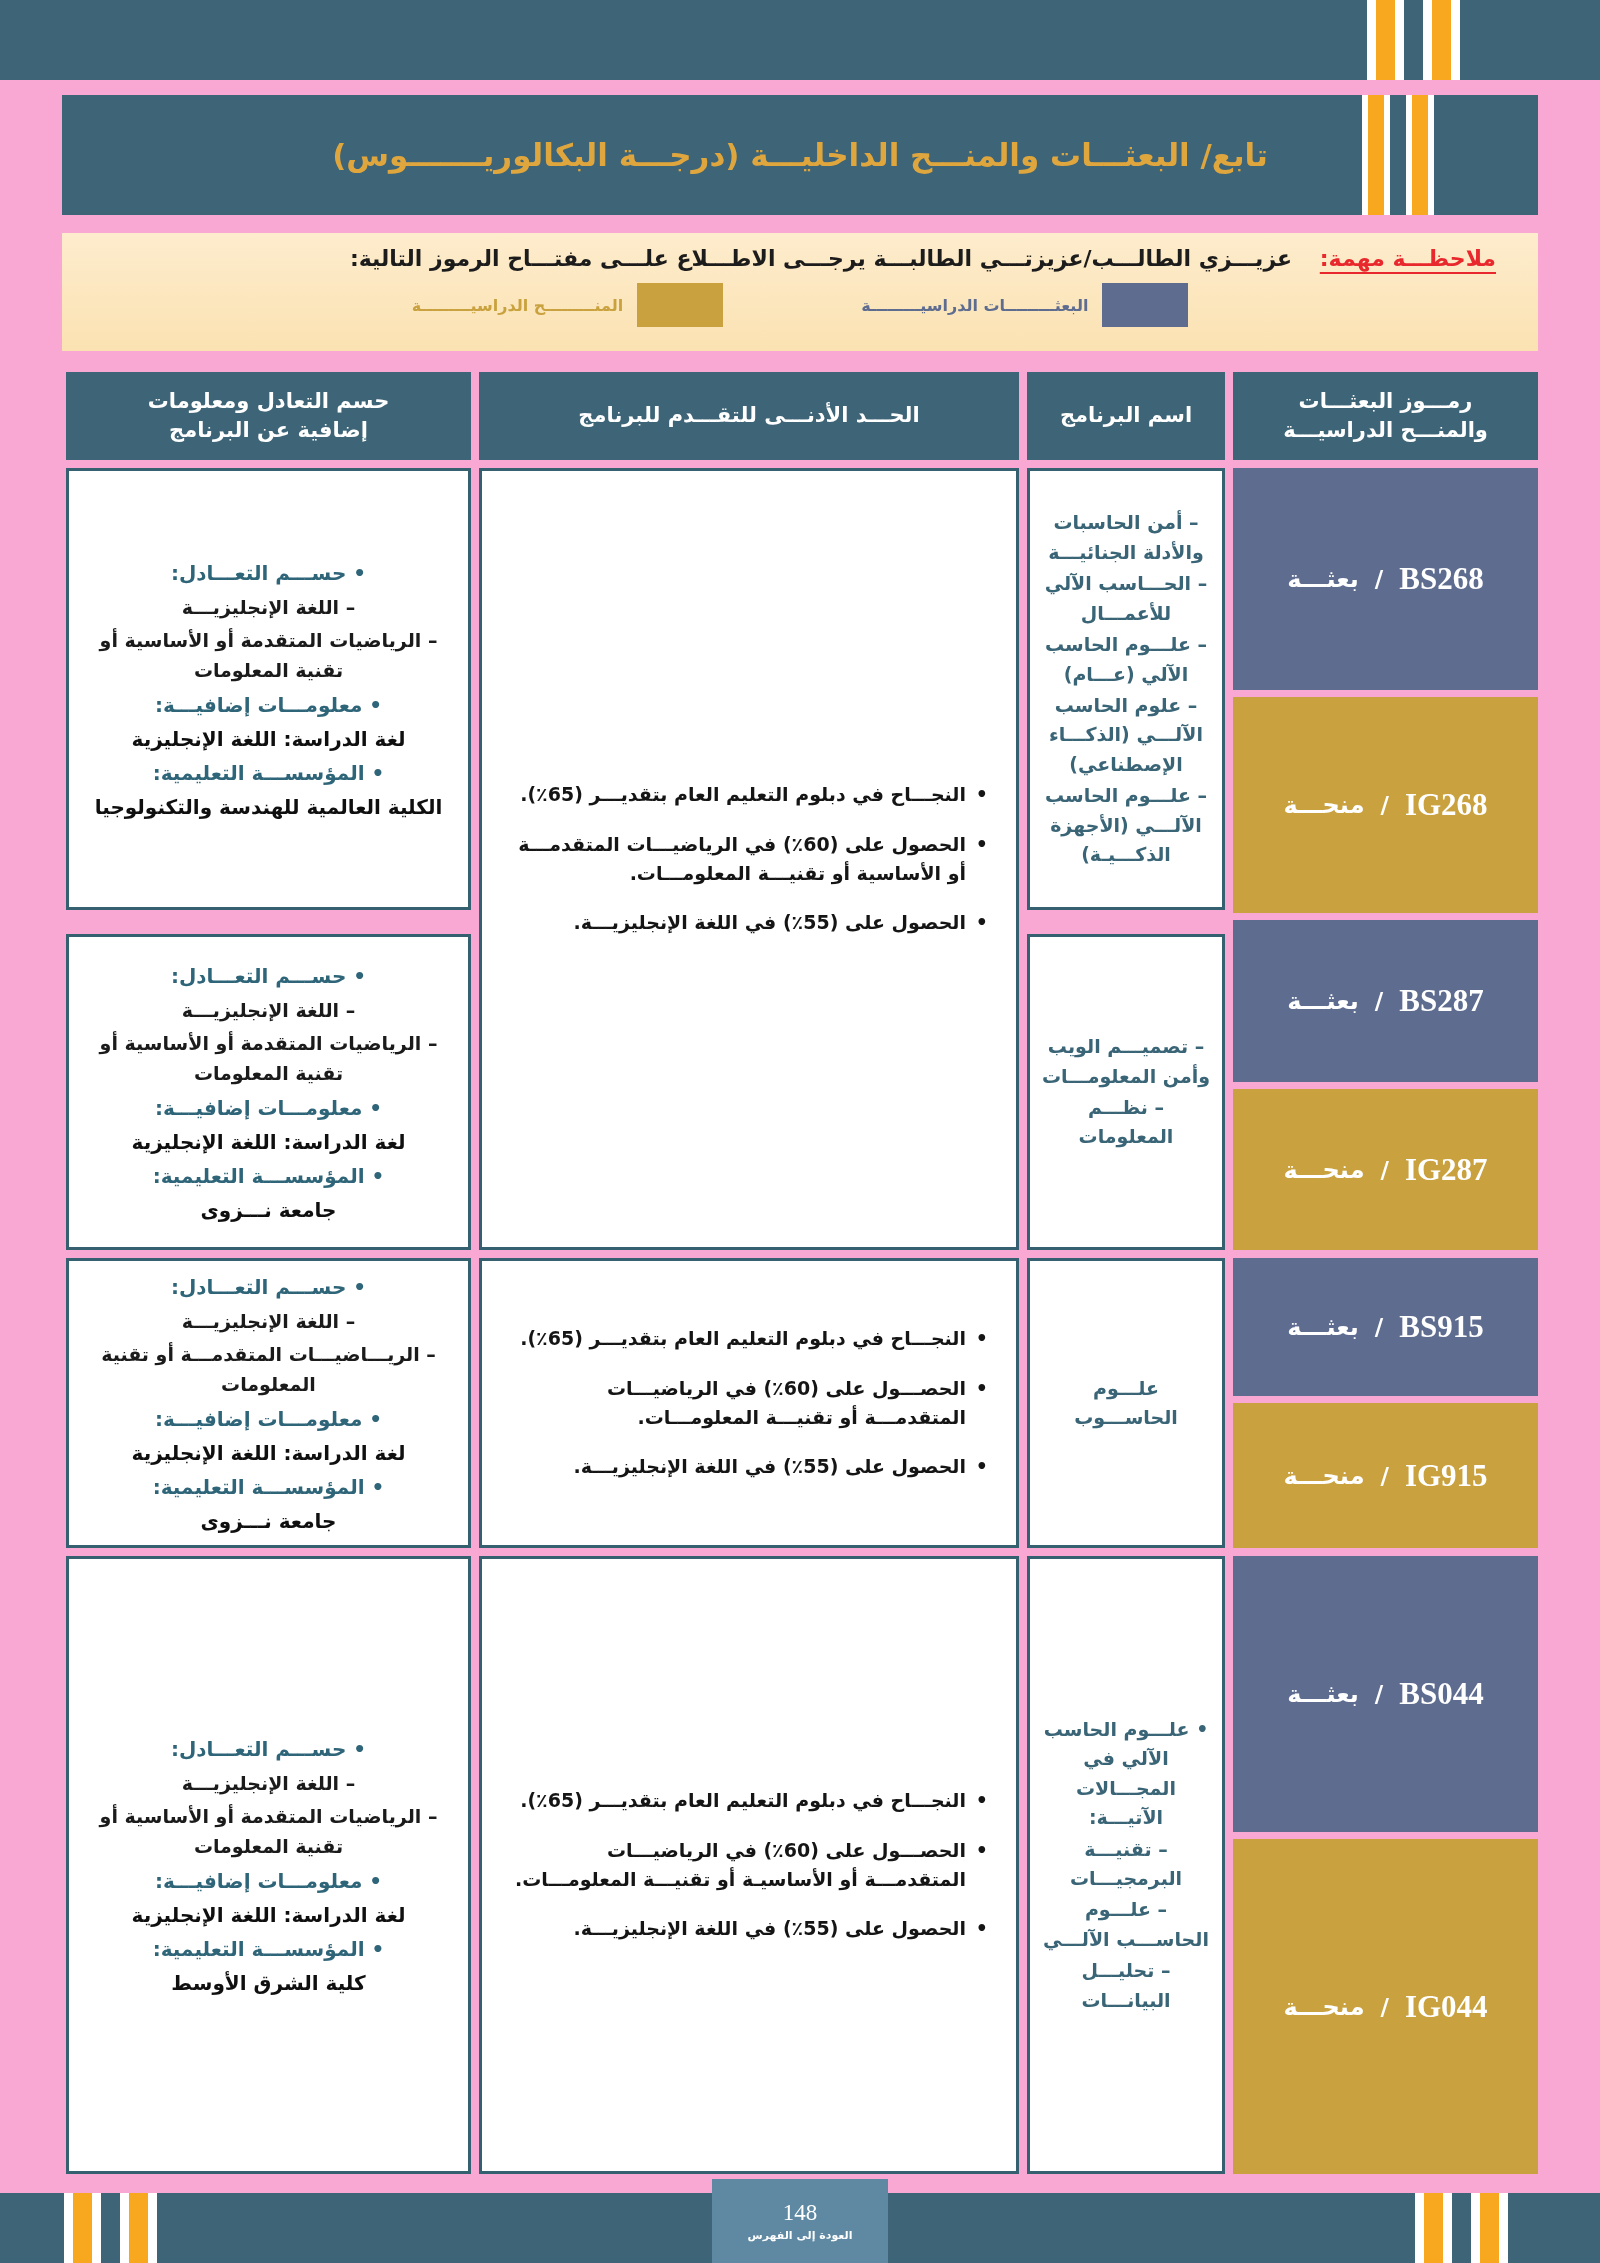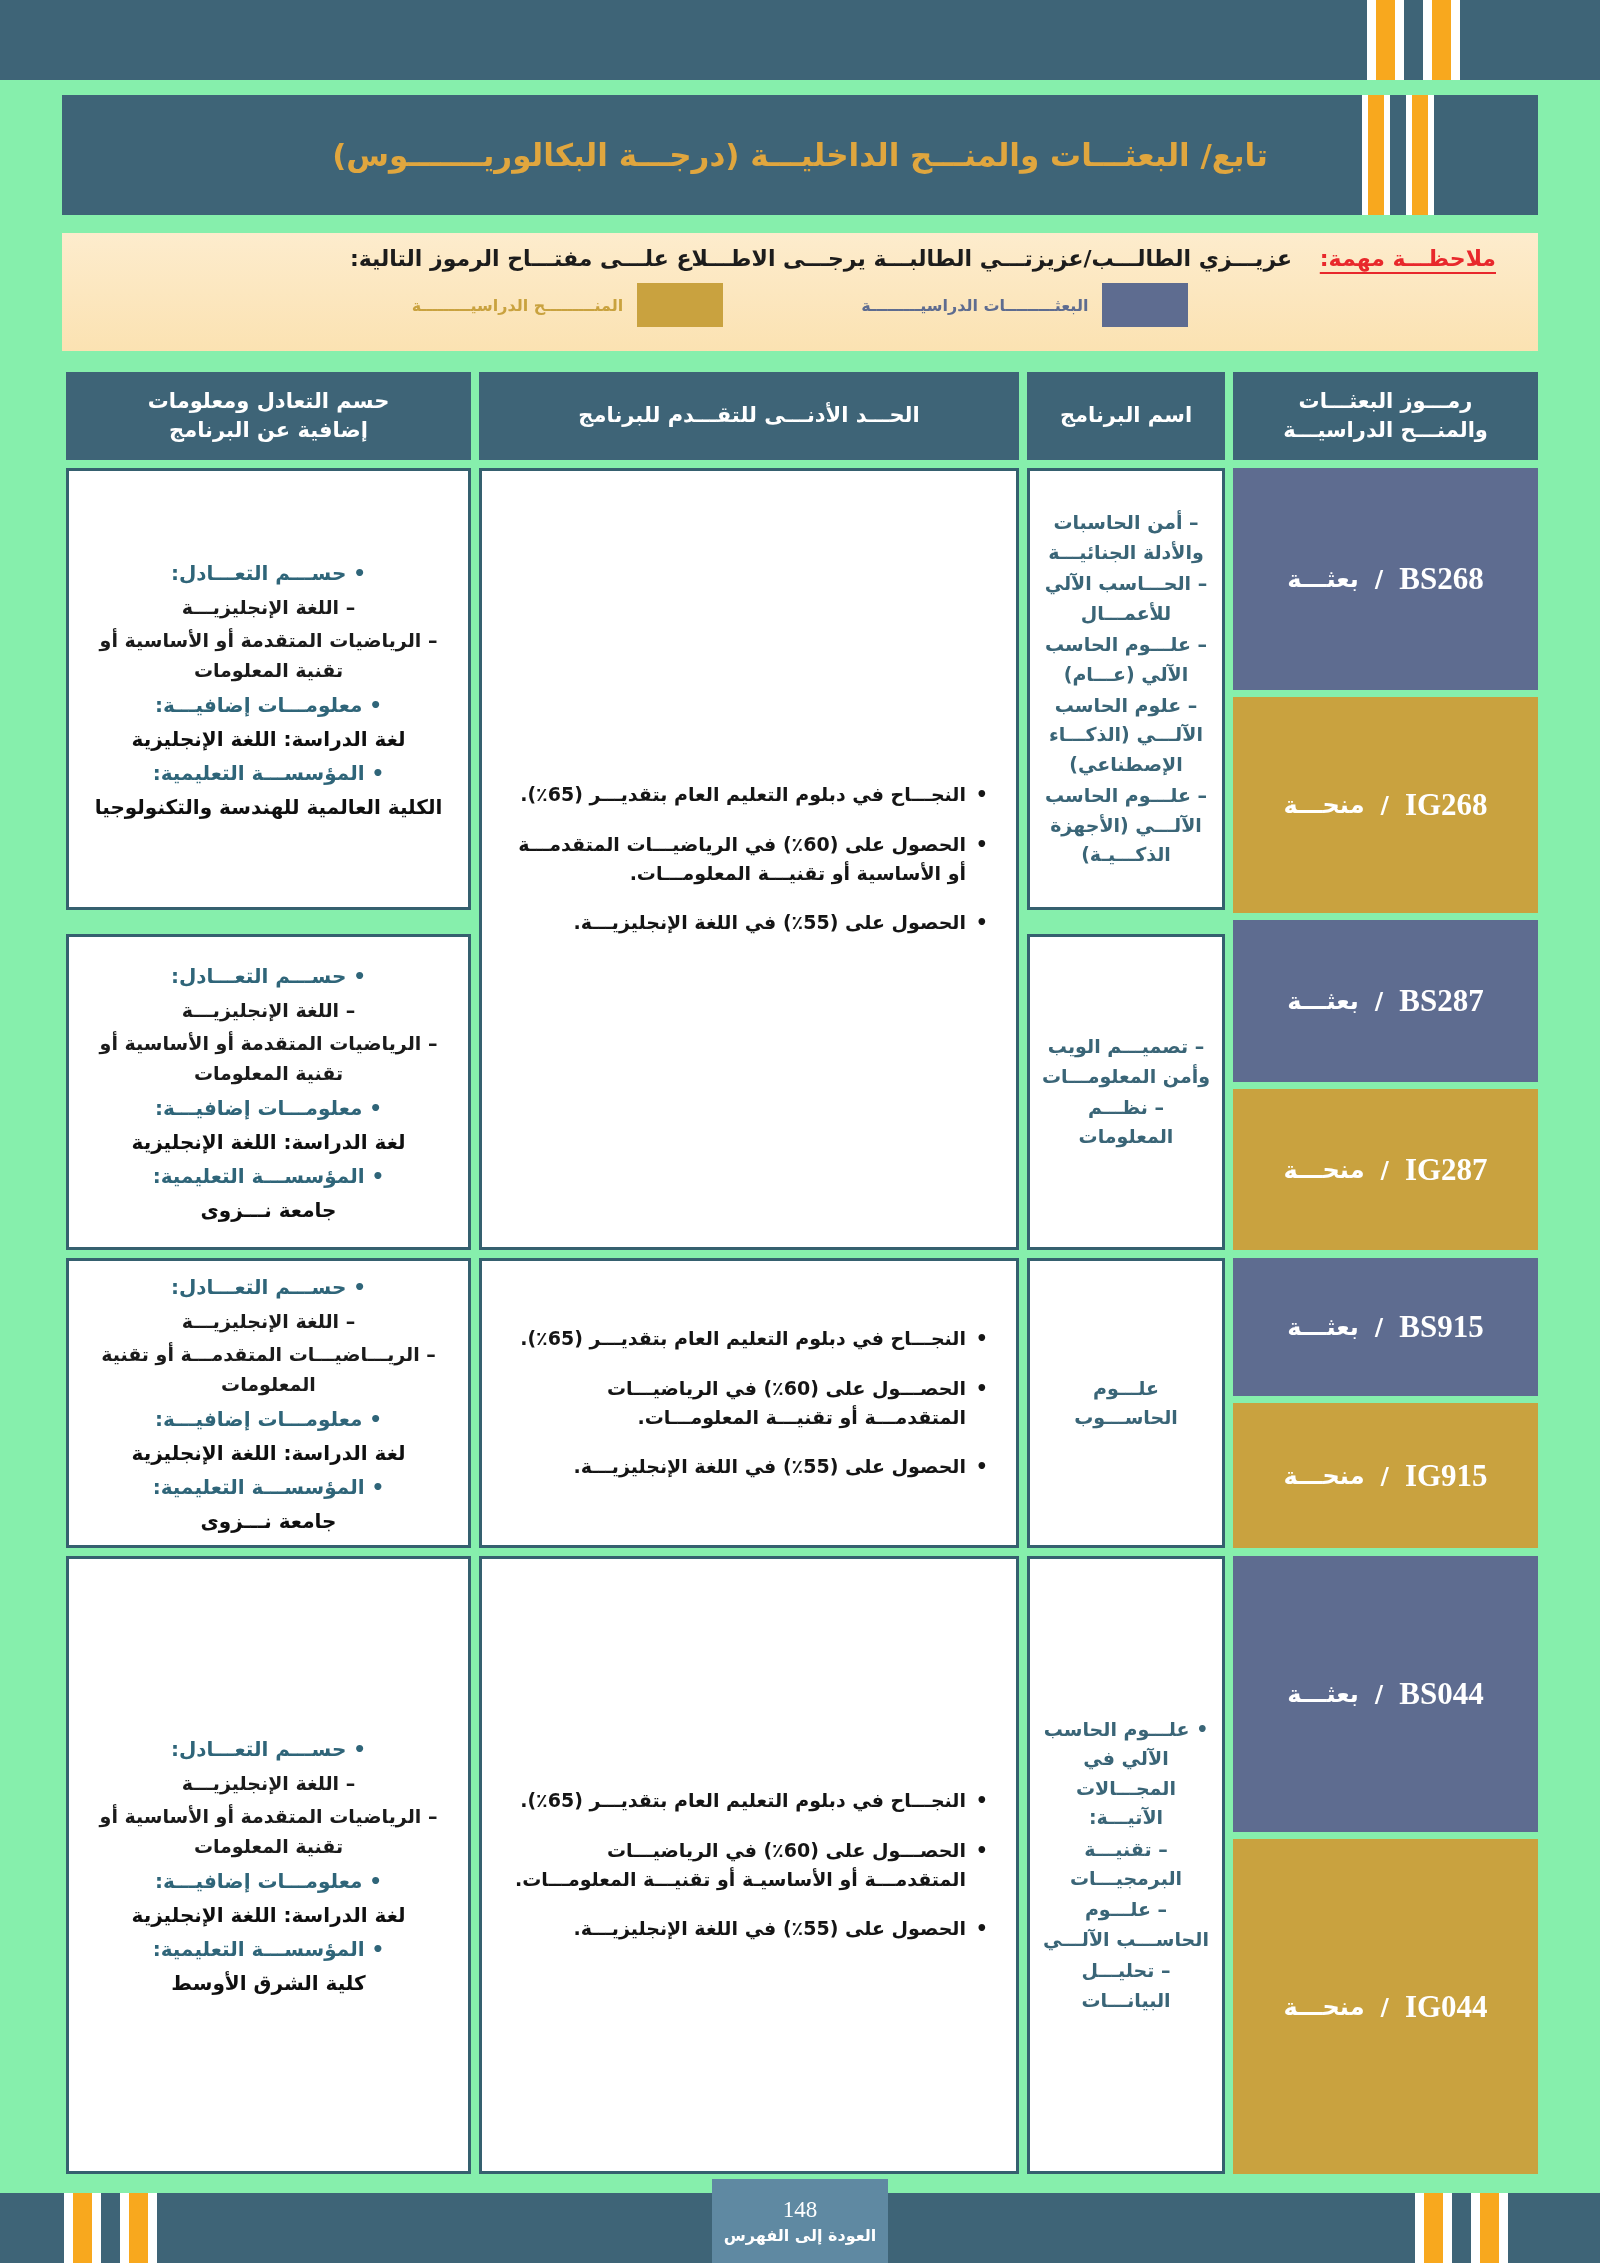--- a/index.html
+++ b/index.html
@@ -1,16 +1,16 @@
 <!DOCTYPE html>
 <html lang="ar" dir="rtl"><head>
 <meta charset="utf-8">
 <style>
   html,body{margin:0;padding:0;background:#ffffff;}
-  .page{position:relative;width:1600px;height:2263px;background:#86efac;overflow:hidden;
+  .page{position:relative;width:1600px;height:2263px;background:#f9a8d4;overflow:hidden;
         direction:rtl;font-family:"DejaVu Sans",sans-serif;}
 
   
   .top-bar{position:absolute;top:0;left:0;width:100%;height:80px;background:#3e6477;}
   .bottom-bar{position:absolute;bottom:0;left:0;width:100%;height:70px;background:#3e6477;}
   .stripes{position:absolute;top:0;bottom:0;display:flex;}
   .stripe-gap{width:9px;height:100%;background:#ffffff;}
   .stripe-y{width:19px;height:100%;background:#f8a81e;}
   .stripe-t{width:19px;height:100%;background:#3e6477;}
   .stripes-top{right:140px;}
@@ -73,21 +73,21 @@
   .tb-h{color:#2f6579;font-size:20px;font-weight:bold;line-height:1.8;}
   .tb-h::before{content:"• ";}
   .tb-l{font-size:19px;font-weight:bold;color:#1b1b1b;line-height:1.55;margin:2px 0;}
   .tb-b{font-size:20px;font-weight:bold;color:#0f0f0f;line-height:1.6;}
 
   
   .footer-tab{position:absolute;bottom:0;left:50%;transform:translateX(-50%);width:176px;height:84px;
               background:#5f89a2;display:flex;flex-direction:column;align-items:center;justify-content:center;
               gap:3px;color:#ffffff;}
   .footer-num{font-family:"Liberation Serif",serif;font-size:23px;}
-  .back-link{font-size:16px;font-weight:bold;cursor:pointer;}
+  .back-link{font-size:11px;font-weight:bold;cursor:pointer;}
 </style>
 </head>
 <body>
 
 <div class="page">
 
   <div class="top-bar">
     <div class="stripes stripes-top">
       <div class="stripe-gap"></div>
       <div class="stripe-y"></div>

